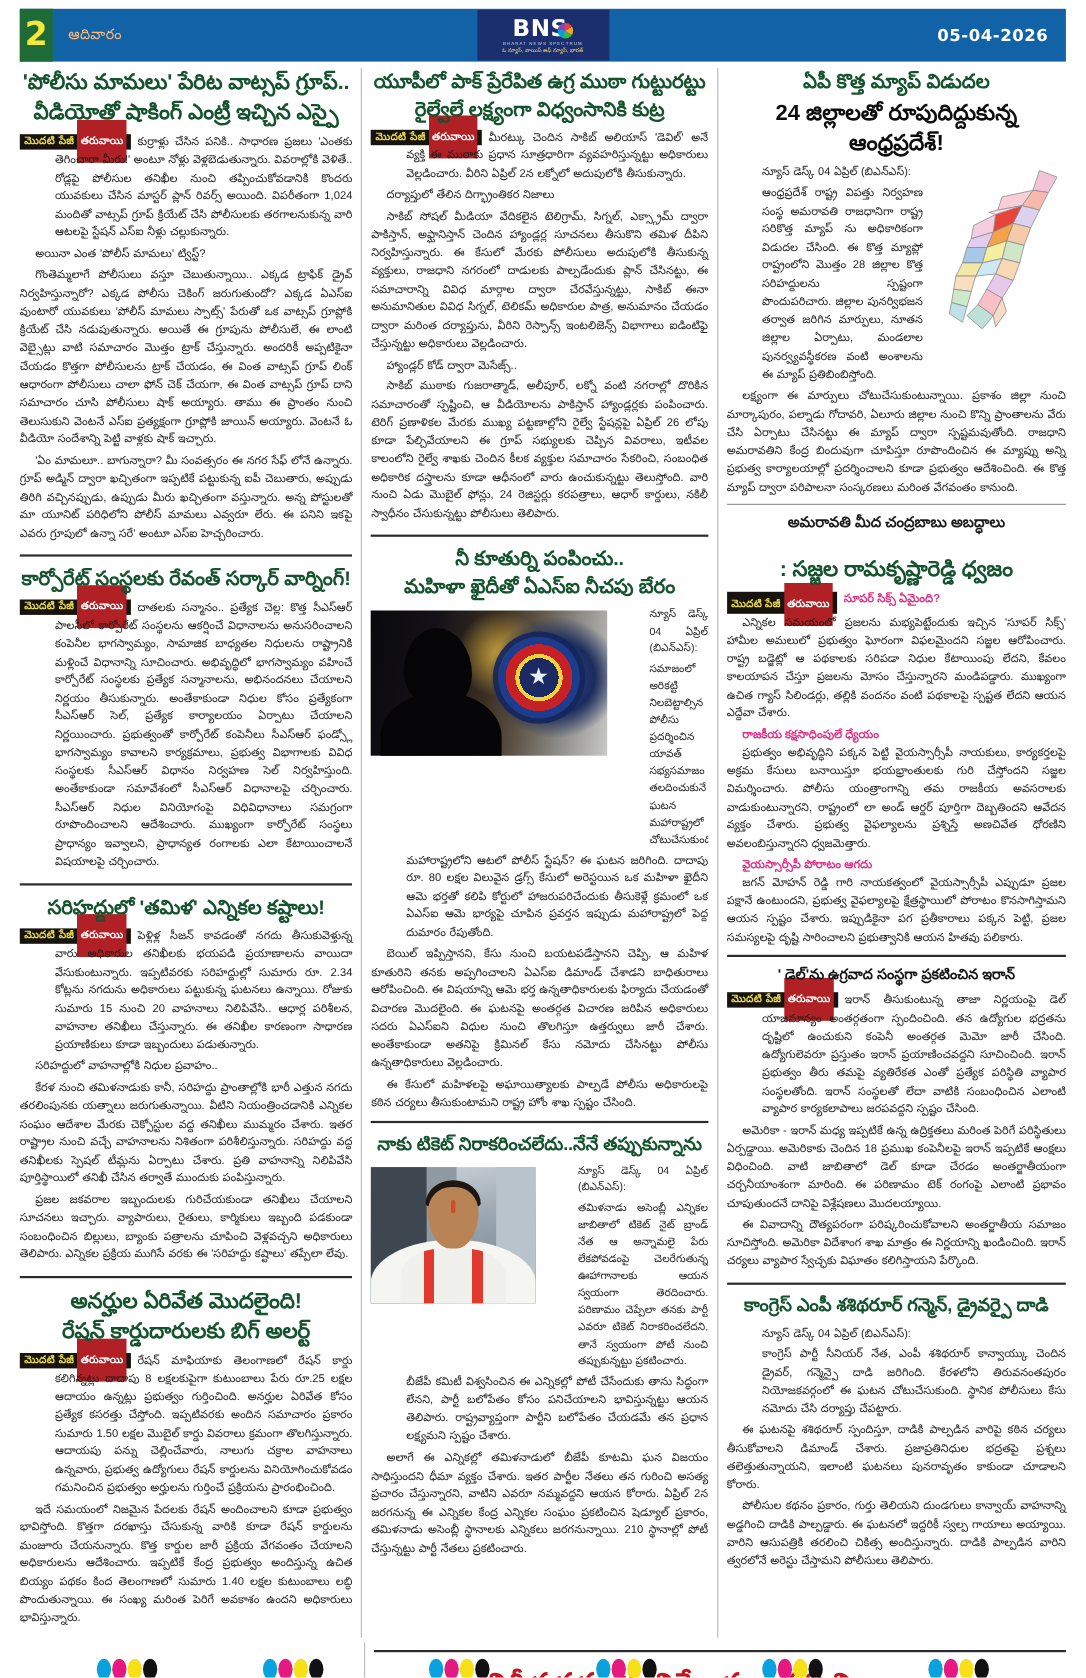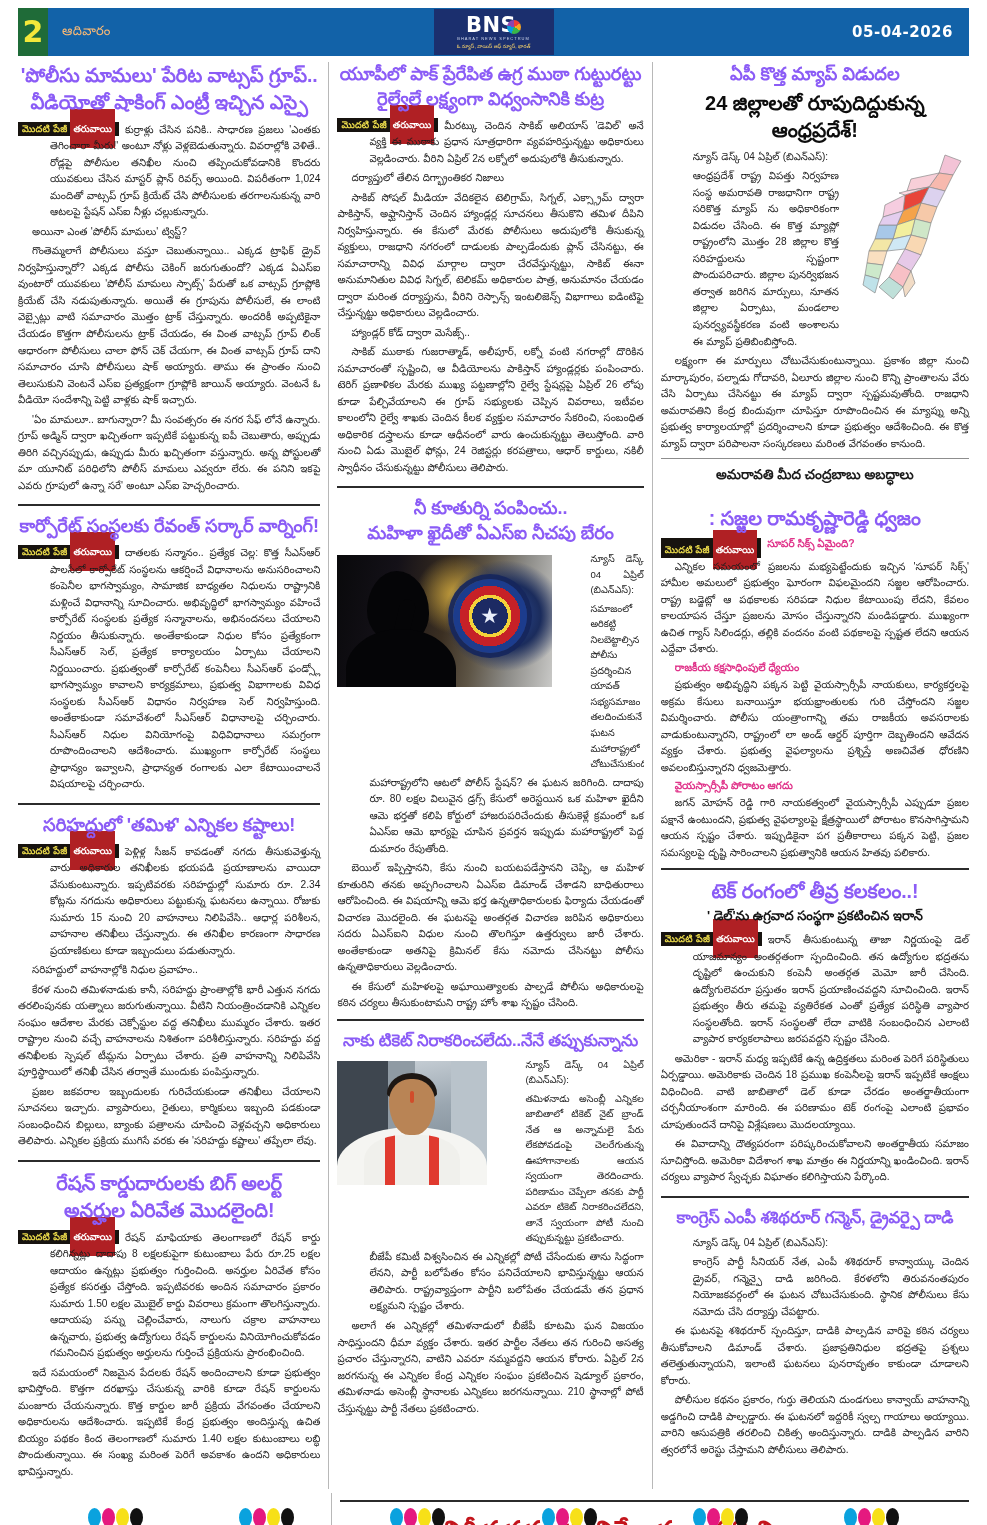--- a/index.html
+++ b/index.html
@@ -143,21 +143,21 @@
   }
   .hr-thick {
     border: 0;
     border-top: 2px solid #2b2b2b;
     margin: 7px 0 8px 0;
   }
 
   .headline {
     text-align: center;
     font-weight: bold;
-    color: #8b5cf6;
+    color: #14532d;
     line-height: 1.38;
     letter-spacing: -.1px;
     font-family: "Liberation Sans", sans-serif;
   }
   .h-xl  { font-size: 19.5px; }
   .h-lg  { font-size: 18px; }
   .h-md  { font-size: 16.5px; }
 
   .subhead-dark {
     text-align: center;
@@ -428,22 +428,22 @@
             <p class="noind">పెళ్లిళ్ల సీజన్ కావడంతో నగదు తీసుకువెళ్తున్న వారు అధికారుల తనిఖీలకు భయపడి ప్రయాణాలను వాయిదా వేసుకుంటున్నారు. ఇప్పటివరకు సరిహద్దుల్లో సుమారు రూ. 2.34 కోట్లను నగదును అధికారులు పట్టుకున్న ఘటనలు ఉన్నాయి. రోజుకు సుమారు 15 నుంచి 20 వాహనాలు నిలిపివేసి.. ఆధార్ల పరిశీలన, వాహనాల తనిఖీలు చేస్తున్నారు. ఈ తనిఖీల కారణంగా సాధారణ ప్రయాణికులు కూడా ఇబ్బందులు పడుతున్నారు.</p>
             <p>సరిహద్దులో వాహనాల్లోకి నిధుల ప్రవాహం..</p>
             <p>కేరళ నుంచి తమిళనాడుకు కానీ, సరిహద్దు ప్రాంతాల్లోకి భారీ ఎత్తున నగదు తరలింపునకు యత్నాలు జరుగుతున్నాయి. వీటిని నియంత్రించడానికి ఎన్నికల సంఘం ఆదేశాల మేరకు చెక్పోస్టుల వద్ద తనిఖీలు ముమ్మరం చేశారు. ఇతర రాష్ట్రాల నుంచి వచ్చే వాహనాలను నిశితంగా పరిశీలిస్తున్నారు. సరిహద్దు వద్ద తనిఖీలకు స్పెషల్ టీమ్లను ఏర్పాటు చేశారు. ప్రతి వాహనాన్ని నిలిపివేసి పూర్తిస్థాయిలో తనిఖీ చేసిన తర్వాతే ముందుకు పంపిస్తున్నారు.</p>
             <p>ప్రజల జకవరాల ఇబ్బందులకు గురిచేయకుండా తనిఖీలు చేయాలని సూచనలు ఇచ్చారు. వ్యాపారులు, రైతులు, కార్మికులు ఇబ్బంది పడకుండా సంబంధించిన బిల్లులు, బ్యాంకు పత్రాలను చూపించి వెళ్లవచ్చని అధికారులు తెలిపారు. ఎన్నికల ప్రక్రియ ముగిసే వరకు ఈ 'సరిహద్దు కష్టాలు' తప్పేలా లేవు.</p>
           </div>
         </div>
 
         <hr class="hr-thick">
 
         <div class="article">
+          <div class="headline h-xl">అనర్హుల ఏరివేత మొదలైంది!</div>
           <div class="headline h-xl">రేషన్ కార్డుదారులకు బిగ్ అలర్ట్</div>
-          <div class="headline h-xl">అనర్హుల ఏరివేత మొదలైంది!</div>
           <div class="body clearfix" style="margin-top:6px;">
             <span class="badge">
               <span class="b1">మొదటి పేజీ</span><span class="b2">తరువాయి</span>
             </span>
             <p class="noind">రేషన్ మాఫియాకు తెలంగాణలో రేషన్ కార్డు కలిగిన్నట్లు దాదాపు 8 లక్షలకుపైగా కుటుంబాలు పేరు రూ.25 లక్షల ఆదాయం ఉన్నట్లు ప్రభుత్వం గుర్తించింది. అనర్హుల ఏరివేత కోసం ప్రత్యేక కసరత్తు చేస్తోంది. ఇప్పటివరకు అందిన సమాచారం ప్రకారం సుమారు 1.50 లక్షల మొబైల్ కార్డు వివరాలు క్రమంగా తొలగిస్తున్నారు. ఆదాయపు పన్ను చెల్లించేవారు, నాలుగు చక్రాల వాహనాలు ఉన్నవారు, ప్రభుత్వ ఉద్యోగులు రేషన్ కార్డులను వినియోగించుకోవడం గమనించిన ప్రభుత్వం అర్హులను గుర్తించే ప్రక్రియను ప్రారంభించింది.</p>
             <p>ఇదే సమయంలో నిజమైన పేదలకు రేషన్ అందించాలని కూడా ప్రభుత్వం భావిస్తోంది. కొత్తగా దరఖాస్తు చేసుకున్న వారికి కూడా రేషన్ కార్డులను మంజూరు చేయనున్నారు. కొత్త కార్డుల జారీ ప్రక్రియ వేగవంతం చేయాలని అధికారులను ఆదేశించారు. ఇప్పటికే కేంద్ర ప్రభుత్వం అందిస్తున్న ఉచిత బియ్యం పథకం కింద తెలంగాణలో సుమారు 1.40 లక్షల కుటుంబాలు లబ్ధి పొందుతున్నాయి. ఈ సంఖ్య మరింత పెరిగే అవకాశం ఉందని అధికారులు భావిస్తున్నారు.</p>
           </div>
         </div>
 
       </div>
@@ -598,21 +598,20 @@
           </div>
           <div class="sub-pink">వైయస్సార్సీపీ పోరాటం ఆగదు</div>
           <div class="body">
             <p>జగన్ మోహన్ రెడ్డి గారి నాయకత్వంలో వైయస్సార్సీపీ ఎప్పుడూ ప్రజల పక్షానే ఉంటుందని, ప్రభుత్వ వైఫల్యాలపై క్షేత్రస్థాయిలో పోరాటం కొనసాగిస్తామని ఆయన స్పష్టం చేశారు. ఇప్పుడికైనా పగ ప్రతీకారాలు పక్కన పెట్టి, ప్రజల సమస్యలపై దృష్టి సారించాలని ప్రభుత్వానికి ఆయన హితవు పలికారు.</p>
           </div>
         </div>
 
         <hr class="hr-thick">
 
         <div class="article">
-          <div class="headline h-xl">టెక్ రంగంలో తీవ్ర కలకలం..!</div>
           <div class="bullet-line">' డెల్'ను ఉగ్రవాద సంస్థగా ప్రకటించిన ఇరాన్</div>
           <div class="body clearfix" style="margin-top:6px;">
             <span class="badge">
               <span class="b1">మొదటి పేజీ</span><span class="b2">తరువాయి</span>
             </span>
             <p class="noind">ఇరాన్ తీసుకుంటున్న తాజా నిర్ణయంపై డెల్ యాజమాన్యం అంతర్గతంగా స్పందించింది. తన ఉద్యోగుల భద్రతను దృష్టిలో ఉంచుకుని కంపెనీ అంతర్గత మెమో జారీ చేసింది. ఉద్యోగులెవరూ ప్రస్తుతం ఇరాన్ ప్రయాణించవద్దని సూచించింది. ఇరాన్ ప్రభుత్వం తీరు తమపై వ్యతిరేకత ఎంతో ప్రత్యేక పరిస్థితి వ్యాపార సంస్థలతోంది. ఇరాన్ సంస్థలతో లేదా వాటికి సంబంధించిన ఎలాంటి వ్యాపార కార్యకలాపాలు జరపవద్దని స్పష్టం చేసింది.</p>
             <p>అమెరికా - ఇరాన్ మధ్య ఇప్పటికే ఉన్న ఉద్రిక్తతలు మరింత పెరిగే పరిస్థితులు ఏర్పడ్డాయి. అమెరికాకు చెందిన 18 ప్రముఖ కంపెనీలపై ఇరాన్ ఇప్పటికే ఆంక్షలు విధించింది. వాటి జాబితాలో డెల్ కూడా చేరడం అంతర్జాతీయంగా చర్చనీయాంశంగా మారింది. ఈ పరిణామం టెక్ రంగంపై ఎలాంటి ప్రభావం చూపుతుందనే దానిపై విశ్లేషణలు మొదలయ్యాయి.</p>
             <p>ఈ వివాదాన్ని దౌత్యపరంగా పరిష్కరించుకోవాలని అంతర్జాతీయ సమాజం సూచిస్తోంది. అమెరికా విదేశాంగ శాఖ మాత్రం ఈ నిర్ణయాన్ని ఖండించింది. ఇరాన్ చర్యలు వ్యాపార స్వేచ్ఛకు విఘాతం కలిగిస్తాయని పేర్కొంది.</p>
           </div>
         </div>

